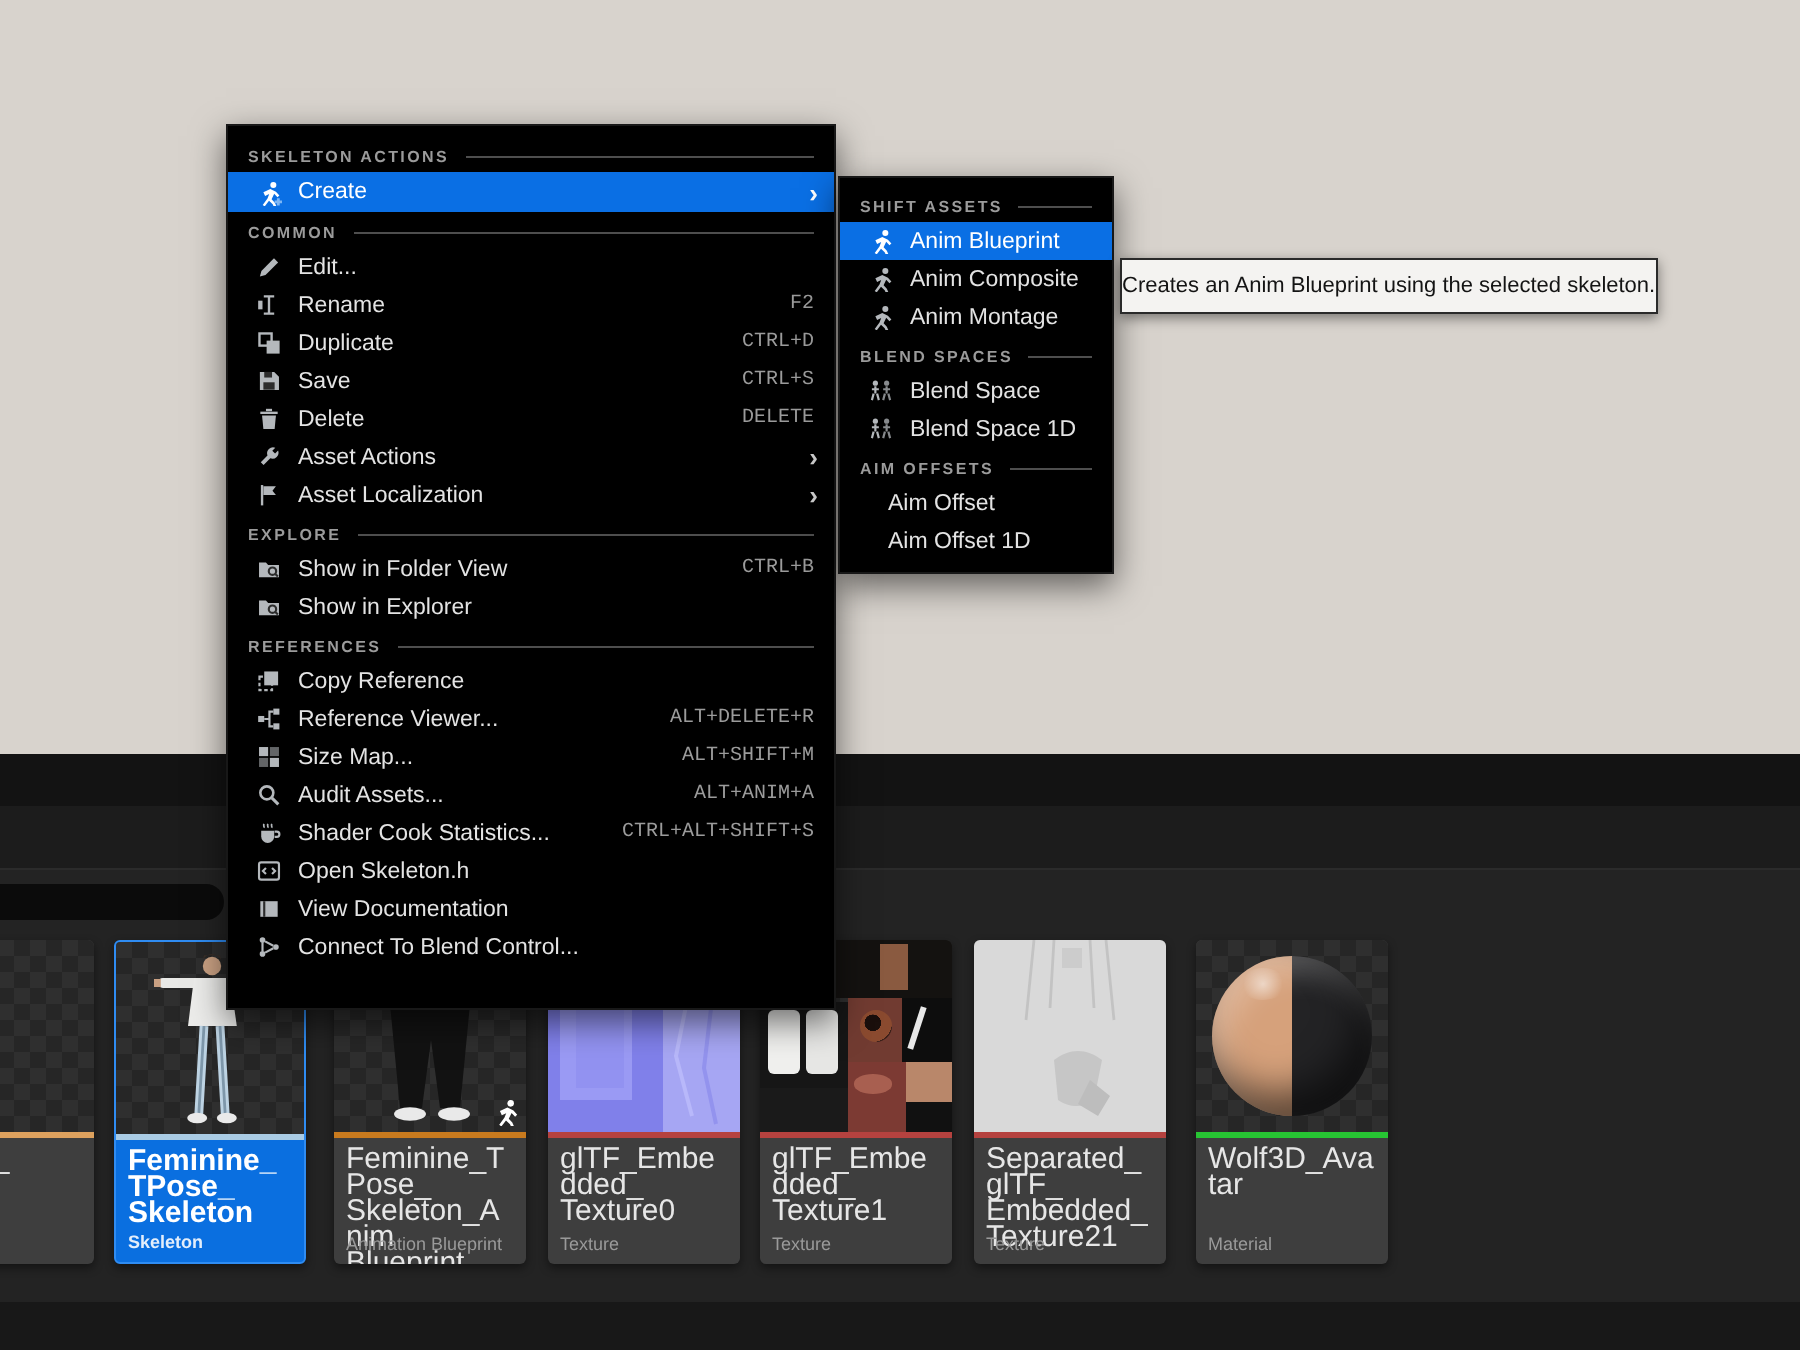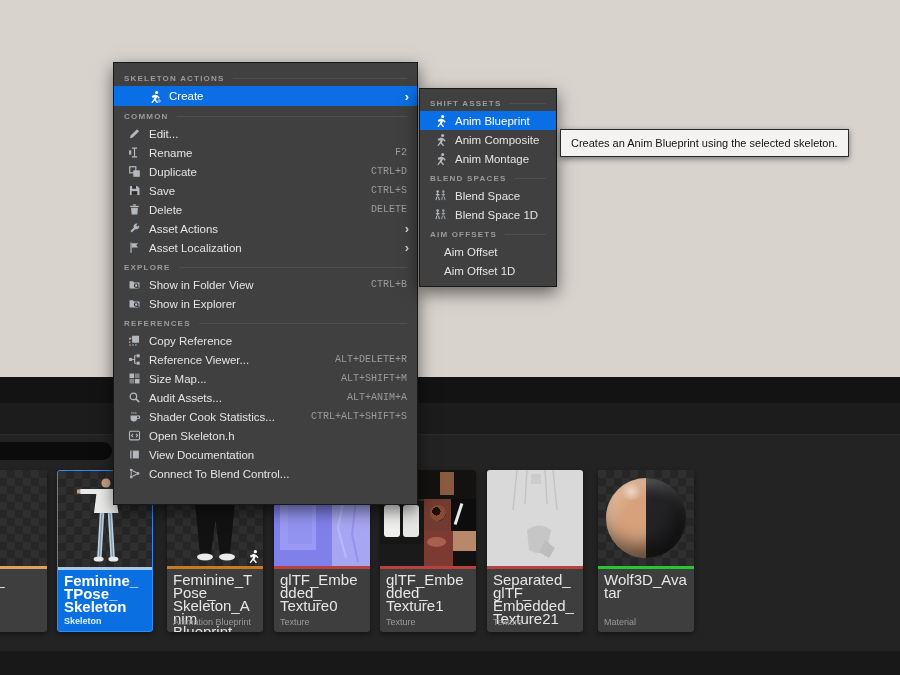--- a/index.html
+++ b/index.html
@@ -11,43 +11,43 @@
   .fog{position:absolute;inset:0;background:linear-gradient(to bottom,rgba(216,211,205,.95) 0%,rgba(216,211,205,.45) 22%,rgba(216,211,205,0) 55%);}
 
   
   .band1{position:absolute;left:0;top:377px;width:900px;height:26px;background:#131313;}
   .band2{position:absolute;left:0;top:403px;width:900px;height:31px;background:#1c1c1c;border-bottom:1px solid #2b2b2b;}
   .cbody{position:absolute;left:0;top:435px;width:900px;height:216px;background:#232323;}
   .bbar {position:absolute;left:0;top:651px;width:900px;height:24px;background:#181818;}
   .searchpill{position:absolute;left:-16px;top:442px;width:128px;height:18px;background:#0b0b0b;border-radius:11px;}
 
   
-  .menu{position:absolute;background:#404040;border:1px solid #181818;
+  .menu{position:absolute;background:#000000;border:1px solid #181818;
         box-shadow:0 6px 16px rgba(0,0,0,.55);box-sizing:border-box;color:#e6e6e6;}
   .mainmenu{left:113px;top:62px;width:305px;height:443px;padding-top:5px;z-index:30;}
   .submenu{left:419px;top:88px;width:138px;height:199px;padding-top:4px;z-index:40;}
   .mhead{display:flex;align-items:center;height:16px;padding:2px 10px 0 10px;
          font-size:8px;font-weight:bold;letter-spacing:1.2px;color:#9b9b9b;}
   .mhead::after{content:"";flex:1;height:1px;background:#4e4e4e;margin-left:8px;}
   .mrow{display:flex;align-items:center;height:19px;font-size:11.5px;color:#e3e3e3;}
-  .mrow.tall{height:20px;padding-left:20px;}
+  .mrow.tall{height:20px;}
   .mrow.sel{background:#0a6fe4;color:#fff;}
   .mico{width:14px;height:14px;margin:0 8px 0 13px;flex:0 0 14px;color:#b4b8bc;display:flex;align-items:center;justify-content:center;}
   .mrow.sel .mico{color:#fff;}
   .mico svg{width:13px;height:13px;display:block;}
   .mlabel{flex:1;white-space:nowrap;overflow:hidden;}
   .mshort{font-size:10px;color:#9b9b9b;margin:0 10px 0 8px;white-space:nowrap;font-family:Liberation Mono, monospace;}
   .march{color:#cfcfcf;font-size:13px;font-weight:bold;margin-right:8px;line-height:1;}
   .mrow.sel .march{color:#fff;}
   .sub-noicon .mlabel{margin-left:24px;}
 
   
   .tooltip{position:absolute;left:560px;top:129px;z-index:50;background:#f4f3f1;color:#141414;
            border:1px solid #2a2a2a;box-shadow:0 2px 6px rgba(0,0,0,.45);
-           font-size:11px;padding:7px 10px;white-space:nowrap;}
+           font-size:11px;padding:7px 0;white-space:nowrap;}
 
   
   .tile{position:absolute;top:470px;width:96px;height:162px;background:#3e3e3e;border-radius:3px;
         overflow:hidden;box-shadow:0 2px 5px rgba(0,0,0,.45);box-sizing:border-box;}
   .tile .thumb{position:relative;width:100%;height:96px;overflow:hidden;
         background:repeating-conic-gradient(#262626 0% 25%,#2f2f2f 25% 50%);background-size:16px 16px;}
   .tile .bar{width:100%;height:3px;}
   .tile .tname{padding:4px 6px 0 6px;font-size:15px;line-height:13px;color:#e6e6e6;white-space:pre-line;word-break:break-word;}
   .tile .ttype{position:absolute;left:6px;bottom:5px;font-size:9px;color:#9a9a9a;}
   .tile.sel{background:#0a6fe0;border:1px solid #2f8cf2;}

